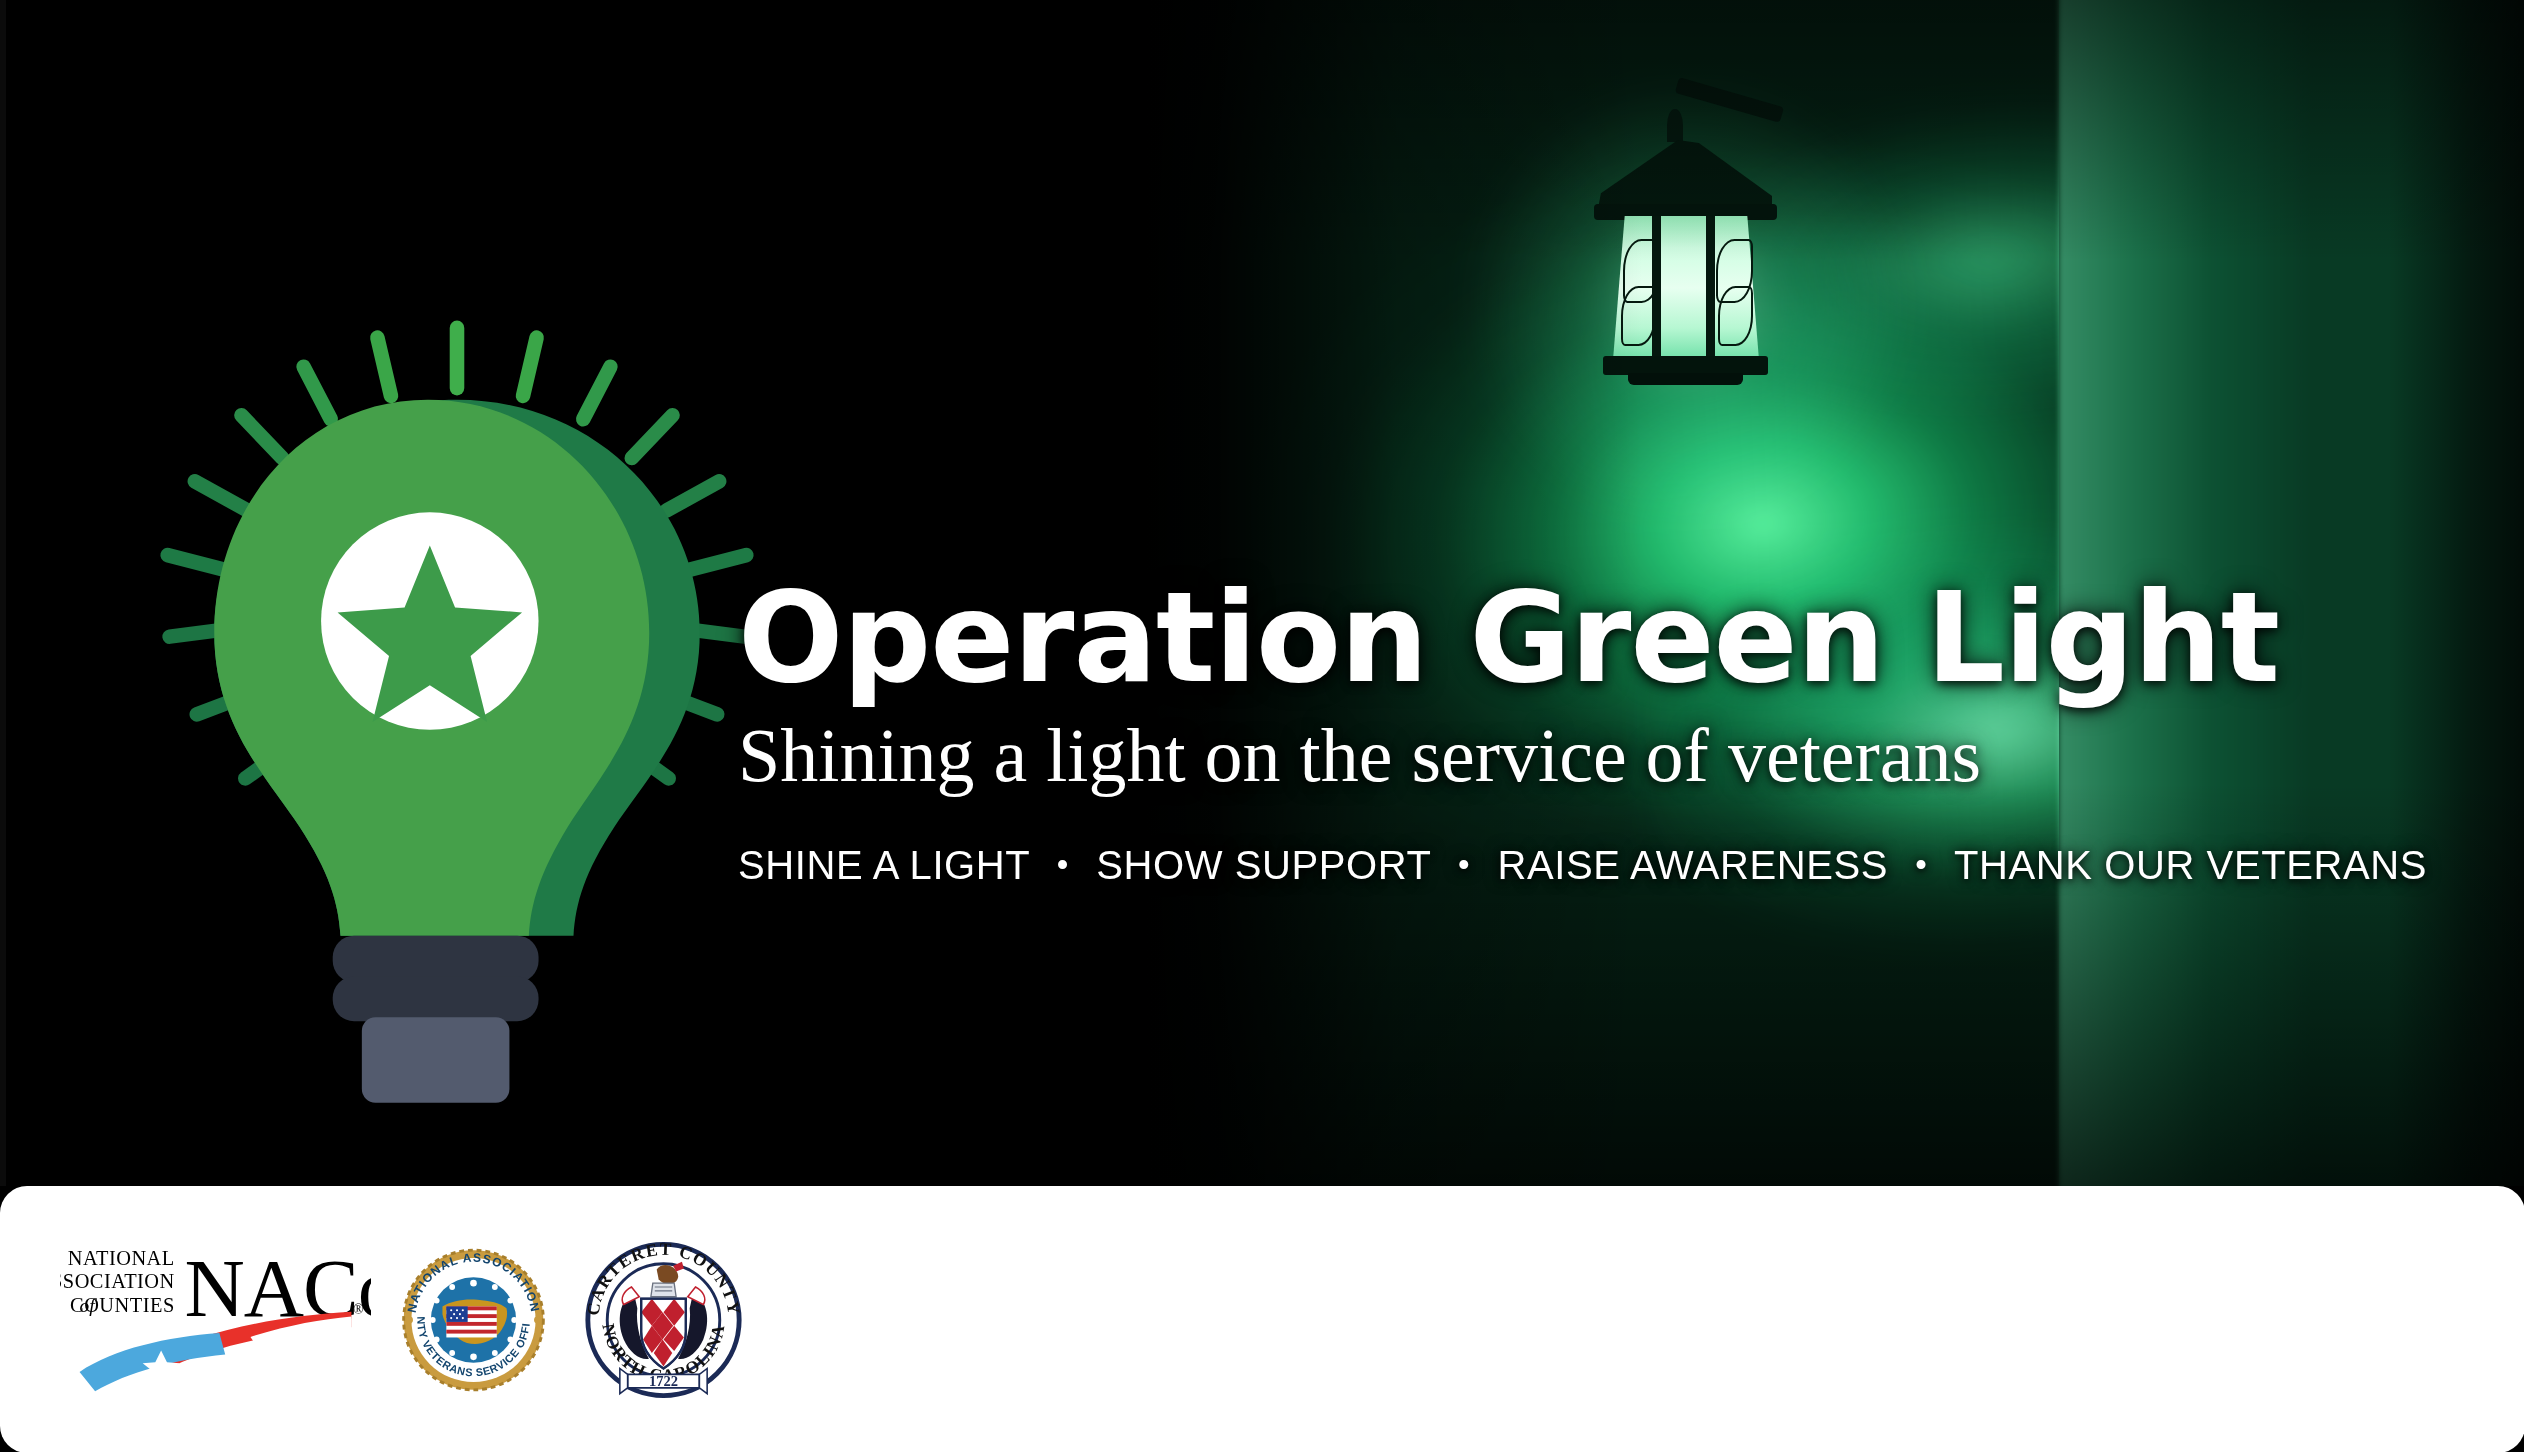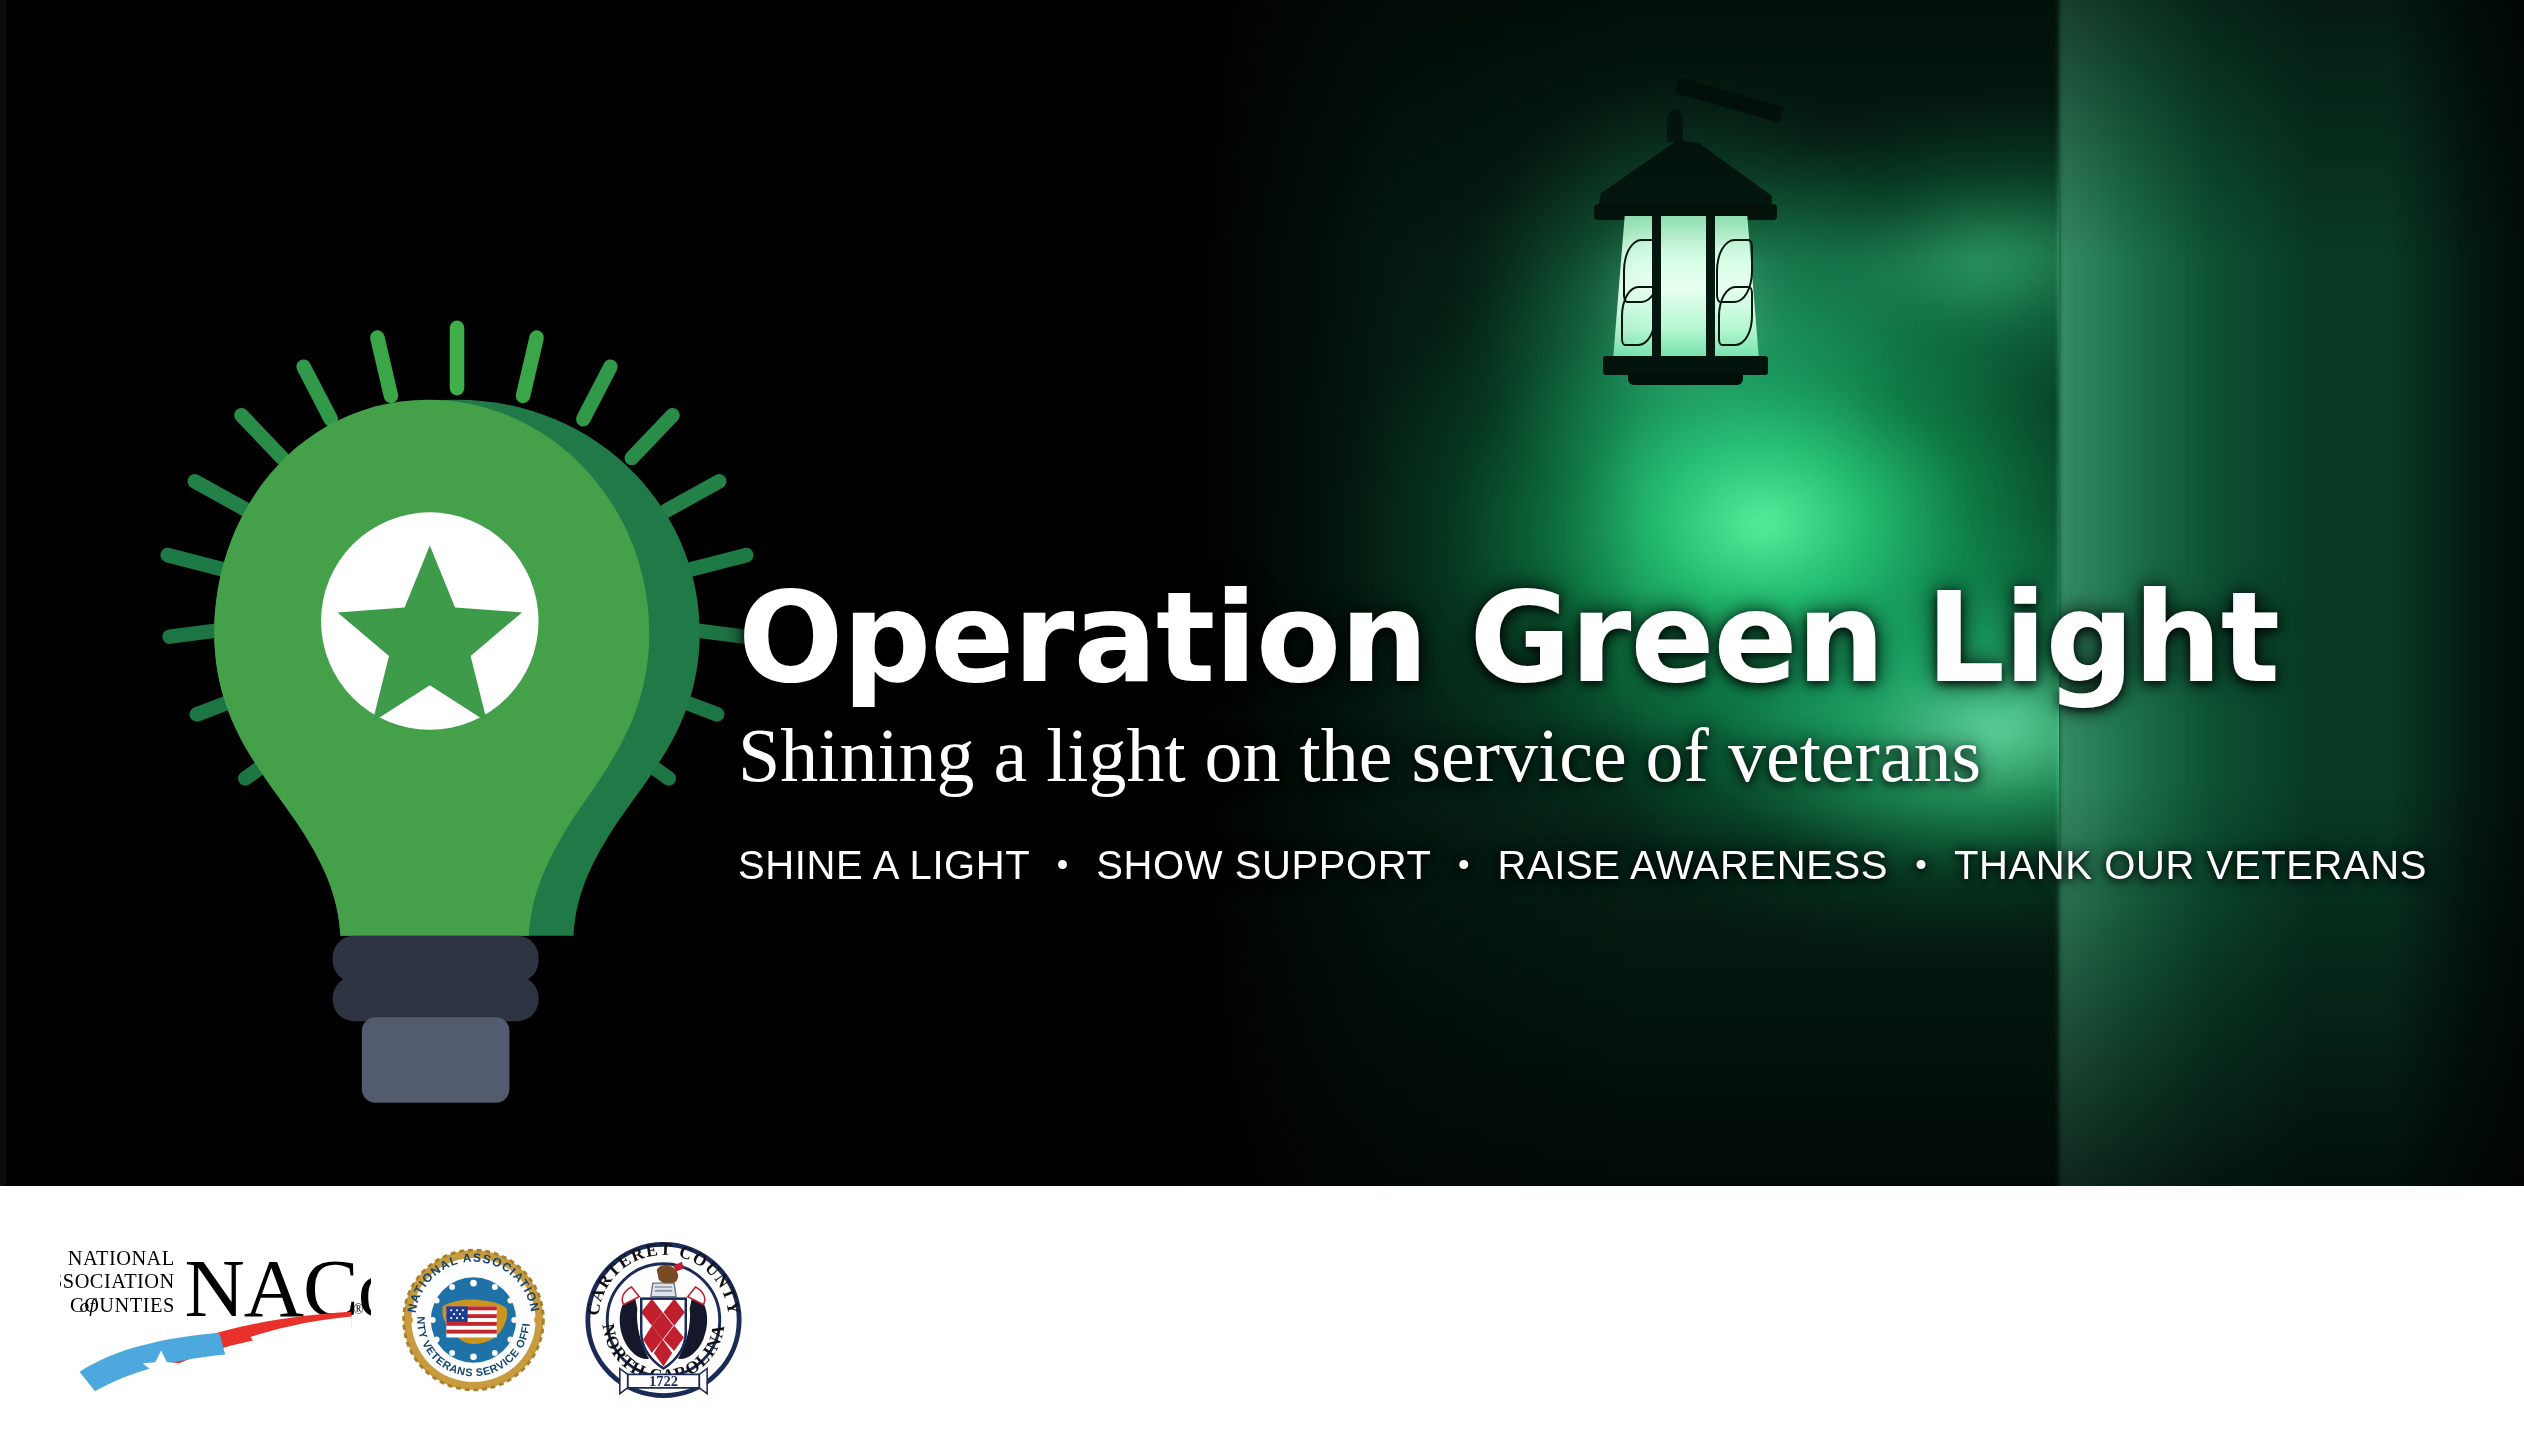--- a/index.html
+++ b/index.html
@@ -277,20 +277,21 @@
   }
 
   
   .footer {
     position: absolute;
     left: 0; top: 1186px;
     width: 2525px; height: 267px;
     background: #ffffff;
     display: flex;
     align-items: center;
+    border-radius: 27px;
   }
   .logos {
     display: flex;
     align-items: center;
     gap: 21.4px;
     padding-left: 60px;
   }
   .logo-naco { width: 311px; height: 167px; display:block; }
   .logo-nacvso { width: 163px; height: 194px; display:block; }
   .logo-carteret { width: 173px; height: 194px; display:block; }

